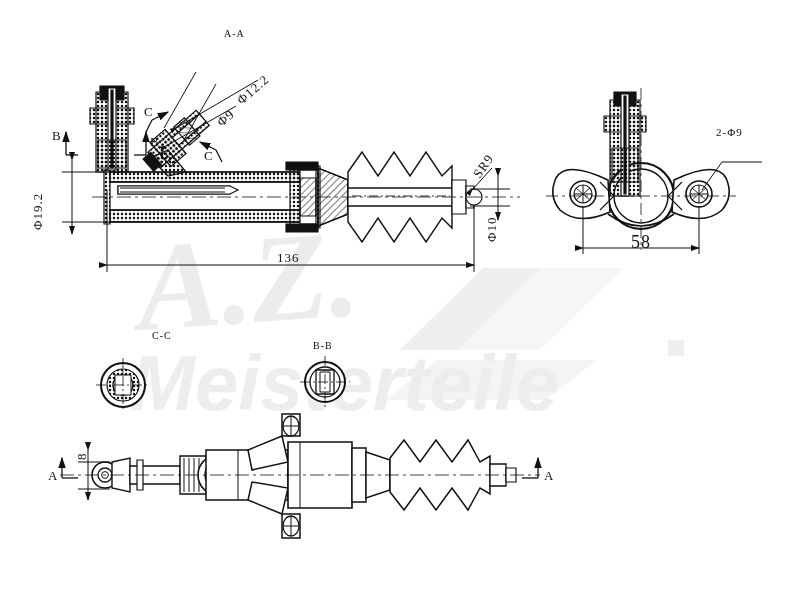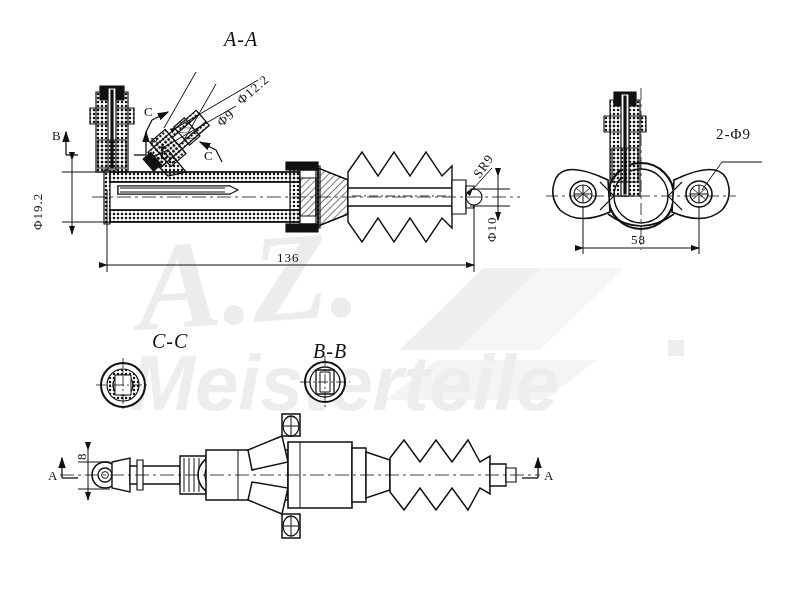--- a/index.html
+++ b/index.html
@@ -3,21 +3,21 @@
 <meta charset="utf-8">
 <style>
   html,body{margin:0;padding:0;background:#ffffff;}
   body{width:800px;height:600px;overflow:hidden;
        font-family:"Liberation Serif",serif;color:#111;}
   #sheet{position:relative;width:800px;height:600px;background:#fff;}
   svg{display:block;position:absolute;top:0;left:0;}
   .lbl{position:absolute;font-family:"Liberation Serif",serif;color:#111;
        letter-spacing:1px;white-space:nowrap;}
   .dim{font-size:13px;}
-  .sect{font-size:20px;font-style:italic;}
+  .sect{font-size:10px;}
   .mark{font-size:13px;}
   .rot-90{transform:rotate(-90deg);transform-origin:left top;}
   .rot-45{transform:rotate(-41deg);transform-origin:left top;}
   .rot-m55{transform:rotate(-55deg);transform-origin:left top;}
 </style>
 </head>
 <body>
 
 <div id="sheet">
 
@@ -313,23 +313,23 @@
     <div class="lbl dim rot-m55" style="left:470px; top:172px;">SR9</div>
 
     <div class="lbl dim rot-90" style="left:484px; top:242px;">Φ10</div>
 
     <div class="lbl mark" style="left:52px; top:128px;">B</div>
     <div class="lbl mark" style="left:150px; top:134px;">B</div>
 
     <div class="lbl mark" style="left:144px; top:104px;">C</div>
     <div class="lbl mark" style="left:204px; top:148px;">C</div>
 
-    <div class="lbl dim" style="left:716px; top:126px; font-size:15px;">2-Φ9</div>
-
-    <div class="lbl dim" style="left:631px; top:232px; font-size:13px;">58</div>
+    <div class="lbl dim" style="left:716px; top:126px; font-size:11px;">2-Φ9</div>
+
+    <div class="lbl dim" style="left:631px; top:232px; font-size:18px;">58</div>
 
     <div class="lbl sect" style="left:111px; top:330px;margin-left:41px;">C-C</div>
 
     <div class="lbl sect" style="left:313px; top:340px;">B-B</div>
 
     <div class="lbl dim rot-90" style="left:74px; top:460px;">8</div>
 
     <div class="lbl mark" style="left:48px; top:468px;">A</div>
     <div class="lbl mark" style="left:544px; top:468px;">A</div>
 

